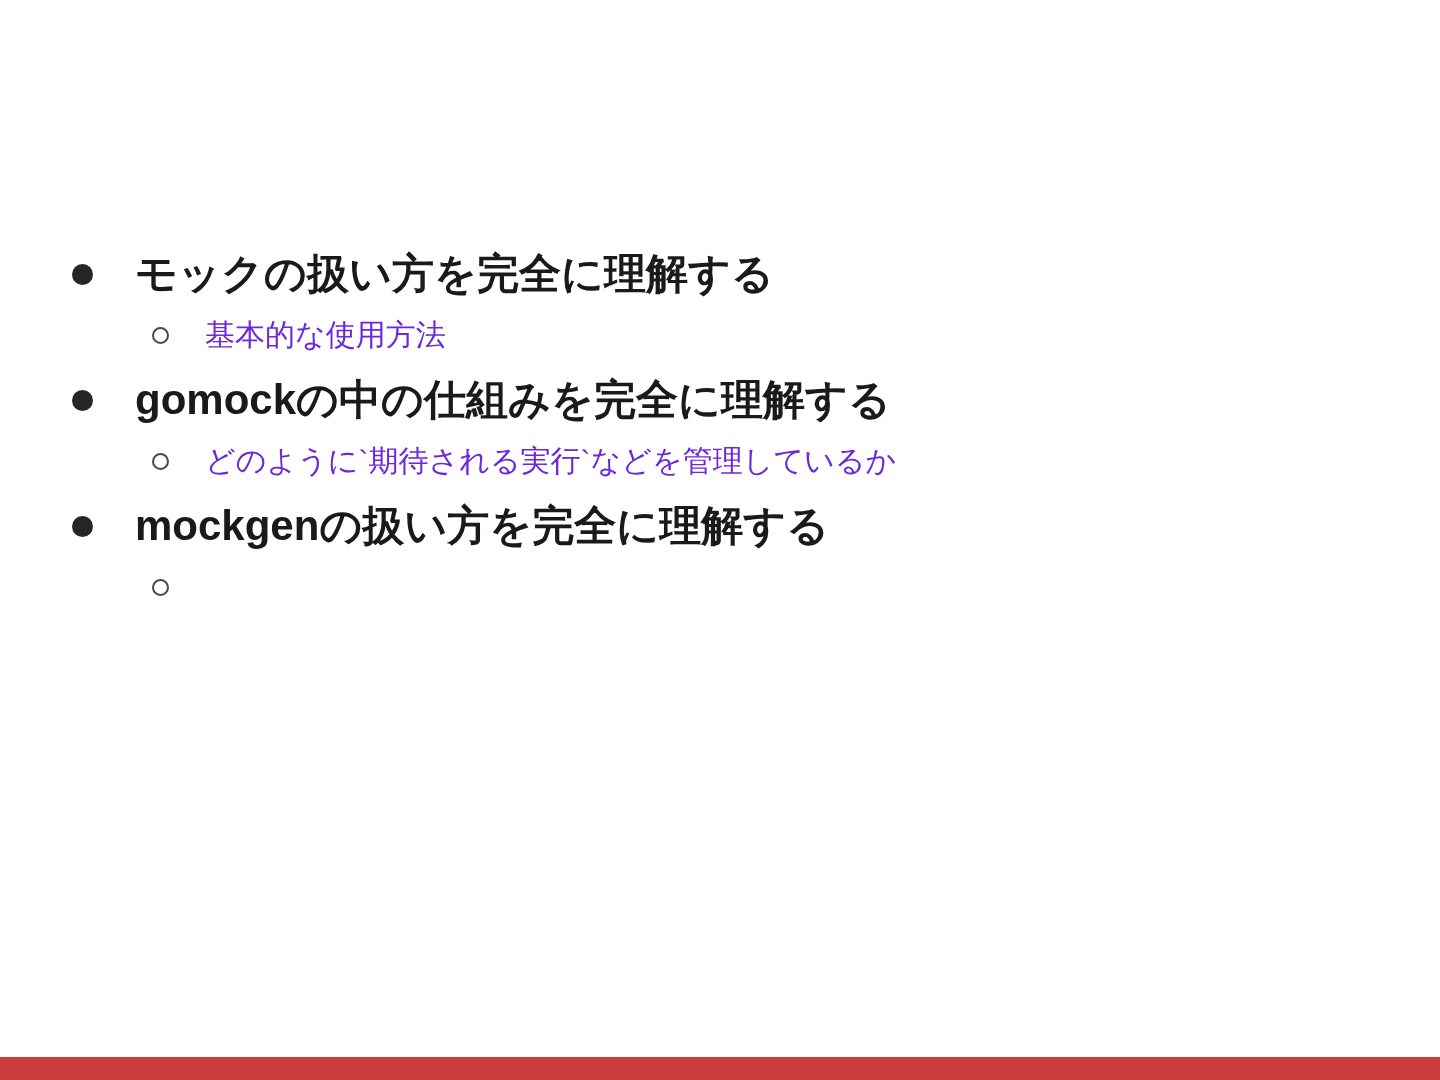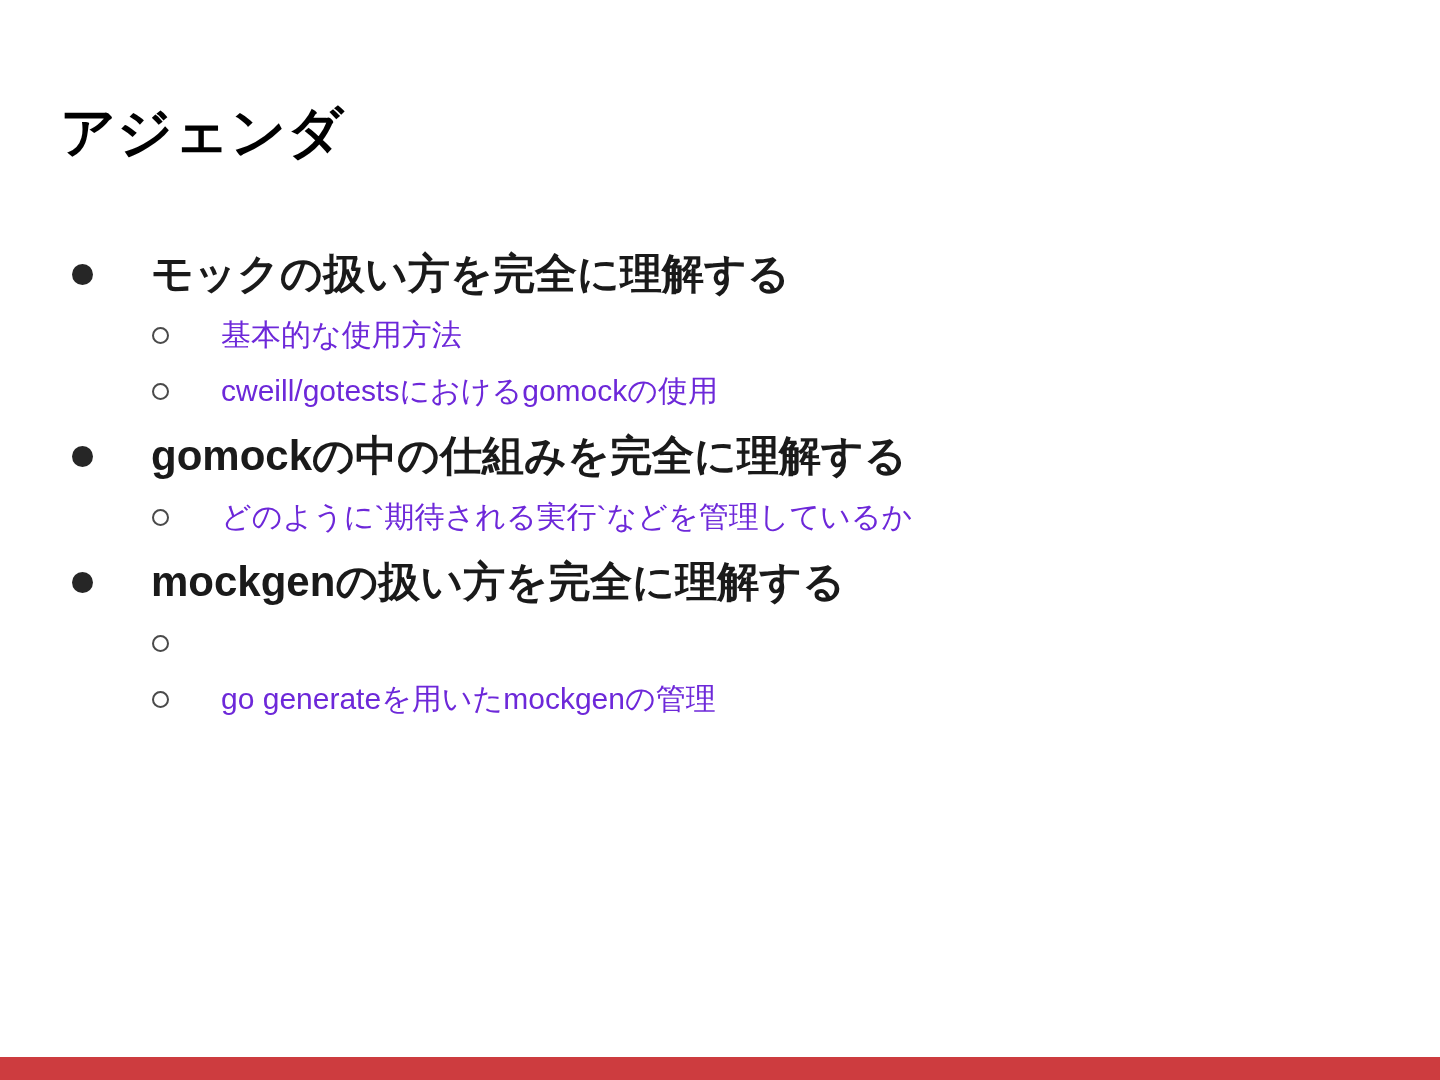--- a/index.html
+++ b/index.html
@@ -33,21 +33,20 @@
   }
   .content {
     position: absolute;
     left: 60px;
     top: 246px;
     width: 1300px;
   }
   .bullet-row {
     display: flex;
     align-items: flex-start;
-    gap: 16px;
   }
   .bullet-row.level-1 {
     margin-bottom: 6px;
   }
   .bullet-row.level-2 {
     margin-bottom: 10px;
   }
   .marker {
     flex: 0 0 auto;
     display: flex;
@@ -112,43 +111,36 @@
     width: 1440px;
     height: 23px;
     background: #cd3c3f;
   }
 </style>
 </head>
 <body>
 
 <div class="slide">
 
-  <div class="slide-title">アジェンダ</div>
 
   <div class="content">
 
     <div class="group">
       <div class="bullet-row level-1">
         <span class="marker">
           <span class="dot-filled"></span>
         </span>
         <span class="text-l1">モックの扱い方を完全に理解する</span>
       </div>
       <div class="sub-list">
         <div class="bullet-row level-2">
           <span class="marker">
             <span class="dot-hollow"></span>
           </span>
           <span class="text-l2">基本的な使用方法</span>
-        </div>
-        <div class="bullet-row level-2">
-          <span class="marker">
-            <span class="dot-hollow"></span>
-          </span>
-          <span class="text-l2">cweill/gotestsにおけるgomockの使用</span>
         </div>
       </div>
     </div>
 
     <div class="group">
       <div class="bullet-row level-1">
         <span class="marker">
           <span class="dot-filled"></span>
         </span>
         <span class="text-l1">gomockの中の仕組みを完全に理解する</span>
@@ -169,26 +161,20 @@
           <span class="dot-filled"></span>
         </span>
         <span class="text-l1">mockgenの扱い方を完全に理解する</span>
       </div>
       <div class="sub-list">
         <div class="bullet-row level-2">
           <span class="marker">
             <span class="dot-hollow"></span>
           </span>
         </div>
-        <div class="bullet-row level-2">
-          <span class="marker">
-            <span class="dot-hollow"></span>
-          </span>
-          <span class="text-l2">go generateを用いたmockgenの管理</span>
-        </div>
       </div>
     </div>
 
   </div>
 
   <div class="bottom-bar" style="background: rgb(205, 60, 63);"></div>
 
 </div>
 
 </body></html>

